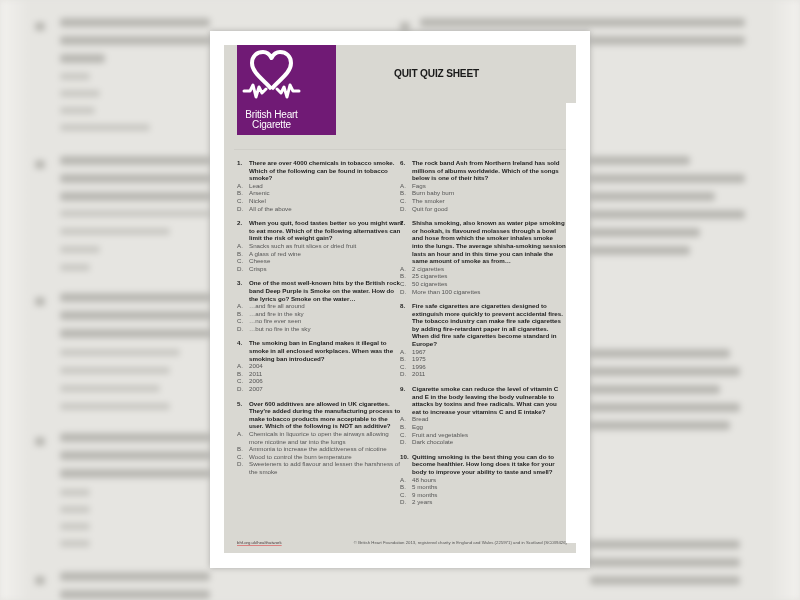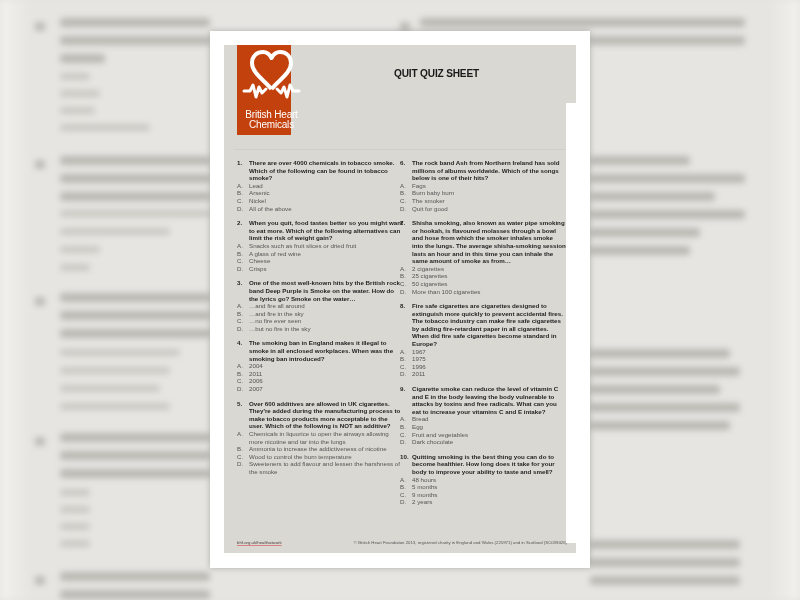--- a/index.html
+++ b/index.html
@@ -5,21 +5,21 @@
   html,body{margin:0;padding:0;}
   body{width:800px;height:600px;overflow:hidden;position:relative;background:#e4e3df;font-family:"DejaVu Sans",sans-serif;}
   .bg{position:absolute;inset:0;background:#e6e5e1;filter:blur(3px);overflow:hidden;}
   .bg .edge-l{position:absolute;left:0;top:0;width:30px;height:600px;background:linear-gradient(90deg,#f2f1ee,#e6e5e1);}
   .bg .edge-r{position:absolute;right:0;top:0;width:30px;height:600px;background:linear-gradient(270deg,#f2f1ee,#e6e5e1);}
   .bg .bar{position:absolute;height:9px;background:#b9b8b3;border-radius:3px;}
   .bg .bar.light{background:#c9c8c3;height:7px;}
   .paper{position:absolute;left:210px;top:31px;width:380px;height:537px;background:#fff;box-shadow:0 0 6px rgba(0,0,0,0.25);}
   .panel{position:absolute;left:14px;top:14px;width:352px;height:508px;background:#d9d8d2;}
   .notch{position:absolute;left:356px;top:72px;width:12px;height:440px;background:#fff;}
-  .logo{position:absolute;left:13px;top:0px;width:54px;height:90px;background:#c2410c;}
+  .logo{position:absolute;left:13px;top:0px;width:69px;height:90px;background:#701a75;padding-left:30px;}
   .logo svg{position:absolute;left:5px;top:4px;}
   .logo .lt{position:absolute;left:0;width:69px;text-align:center;color:#fff;font-family:"Liberation Sans",sans-serif;font-size:10px;line-height:10px;letter-spacing:-0.2px;}
   .title{position:absolute;left:170px;top:22px;font-family:"Liberation Sans",sans-serif;font-weight:bold;font-size:11px;letter-spacing:-0.2px;color:#1a1a1a;transform:scaleX(0.92);transform-origin:left;}
   .hr{position:absolute;left:10px;top:104px;width:332px;height:1px;background:#cfcec8;}
   .col{position:absolute;top:114px;width:166px;font-family:"Liberation Sans",sans-serif;font-size:6.2px;line-height:7.6px;color:#2b2b2b;}
   .col.left{left:13px;}
   .col.right{left:176px;}
   .q{margin-bottom:7px;}
   .qt{display:flex;font-weight:bold;color:#1e1e1e;}
   .qt .n{width:12px;flex:none;}
@@ -91,21 +91,21 @@
 
 <div class="paper">
   <div class="panel">
     <div class="logo">
       <svg width="59" height="56" viewBox="0 0 59 56">
         <path d="M29.5 40 C22 31 10 24 10 14 C10 7 15 3 21 3 C25 3 28 6 29.5 9 C31 6 34 3 38 3 C44 3 49 7 49 14 C49 24 37 31 29.5 40" fill="none" stroke="#fff" stroke-width="4" stroke-linejoin="round"></path>
         <path d="M2 42 L8 42 L11 36 L14 48 L17 38 L20 44 L24 40" fill="none" stroke="#fff" stroke-width="3" stroke-linecap="round" stroke-linejoin="round"></path>
         <path d="M35 40 L39 44 L42 38 L45 48 L48 36 L51 42 L57 42" fill="none" stroke="#fff" stroke-width="3" stroke-linecap="round" stroke-linejoin="round"></path>
       </svg>
       <div class="lt" style="top:65px">British Heart</div>
-      <div class="lt" style="top:75px">Chemicals</div>
+      <div class="lt" style="top:75px">Cigarette</div>
     </div>
     <div class="title">QUIT QUIZ SHEET</div>
     <div class="hr"></div>
 
     <div class="col left">
       <div class="q">
         <div class="qt">
             <span class="n">1.</span>
             <span>There are over 4000 chemicals in tobacco smoke. Which of the following can be found in tobacco smoke?</span>
           </div>

